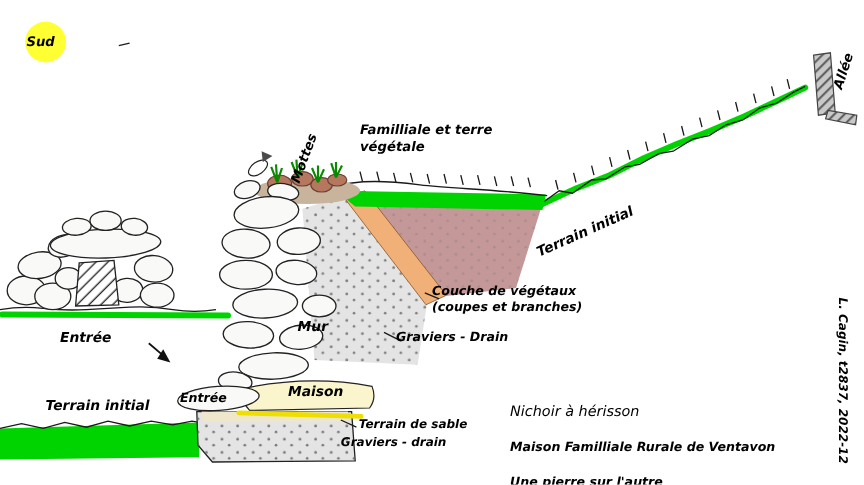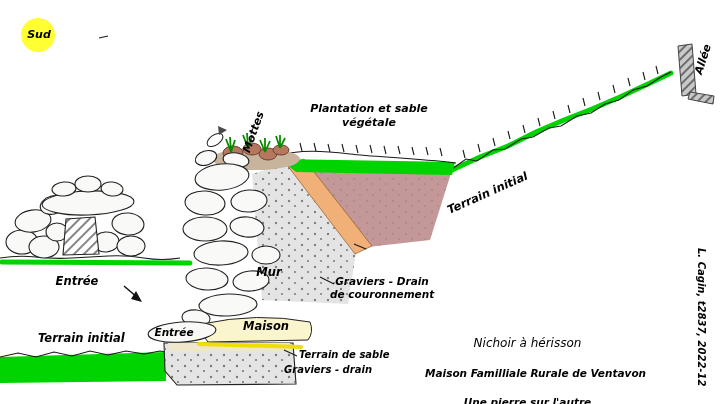--- a/index.html
+++ b/index.html
@@ -1,21 +1,21 @@
 <!DOCTYPE html>
 <html><head>
 <meta charset="utf-8">
 <style>
   html,body{margin:0;padding:0;background:#fff;}
   .stage{position:relative;width:720px;height:404px;background:#ffffff;overflow:hidden;
          font-family:"DejaVu Sans",sans-serif;}
   .stage svg{position:absolute;left:0;top:0;}
   .label{position:absolute;font-style:italic;font-weight:bold;font-size:11px;color:#000;
          white-space:nowrap;line-height:1.25;}
-  .center{text-align:center;}
+  .center{}
   .sz10{font-size:10px;}
   .sz105{font-size:10.5px;}
   .sz115{font-size:11.5px;}
   .rot{transform-origin:0 0;}
   .title-main{font-size:12px;font-weight:normal;font-style:italic;}
   .stone{fill:#f9f9f7;stroke:#222;stroke-width:1.1;}
   .blkline{stroke:#1a1a1a;stroke-width:1.1;fill:none;}
 </style>
 </head>
 <body>
@@ -142,35 +142,36 @@
   </g>
 </svg>
 
 <div class="label center" style="left:22px;top:28px;width:34px">Sud</div>
 
 <div class="label rot" style="left:692px;top:72px;transform:rotate(-72deg)">Allée</div>
 
 <div class="label rot" style="left:240px;top:150px;transform:rotate(-70deg)">Mottes</div>
 
 <div class="label center" style="left:300px;top:102px;width:138px">
-  <span style="display:block">Plantation et sable</span>
+  <span style="display:block">Familliale et terre</span>
   <span style="display:block">végétale</span>
 </div>
 
 
 <div class="label rot sz115" style="left:445px;top:204px;transform:rotate(-24deg)">Terrain initial</div>
 
 <div class="label center sz105" style="left:360px;top:237px;width:126px">
+  <span style="display:block">Couche de végétaux</span>
+  <span style="display:block">(coupes et branches)</span>
 </div>
 
 <div class="label center sz115" style="left:248px;top:265px;width:42px">Mur</div>
 
 <div class="label center sz105" style="left:330px;top:275px;width:104px">
   <span style="display:block">Graviers - Drain</span>
-  <span style="display:block">de couronnement</span>
 </div>
 
 <div class="label center sz115" style="left:240px;top:319px;width:52px">Maison</div>
 
 <div class="label center sz105" style="left:150px;top:326px;width:48px">Entrée</div>
 
 <div class="label sz10" style="left:299px;top:349px">Terrain de sable</div>
 
 <div class="label sz10" style="left:284px;top:364px">Graviers - drain</div>
 

